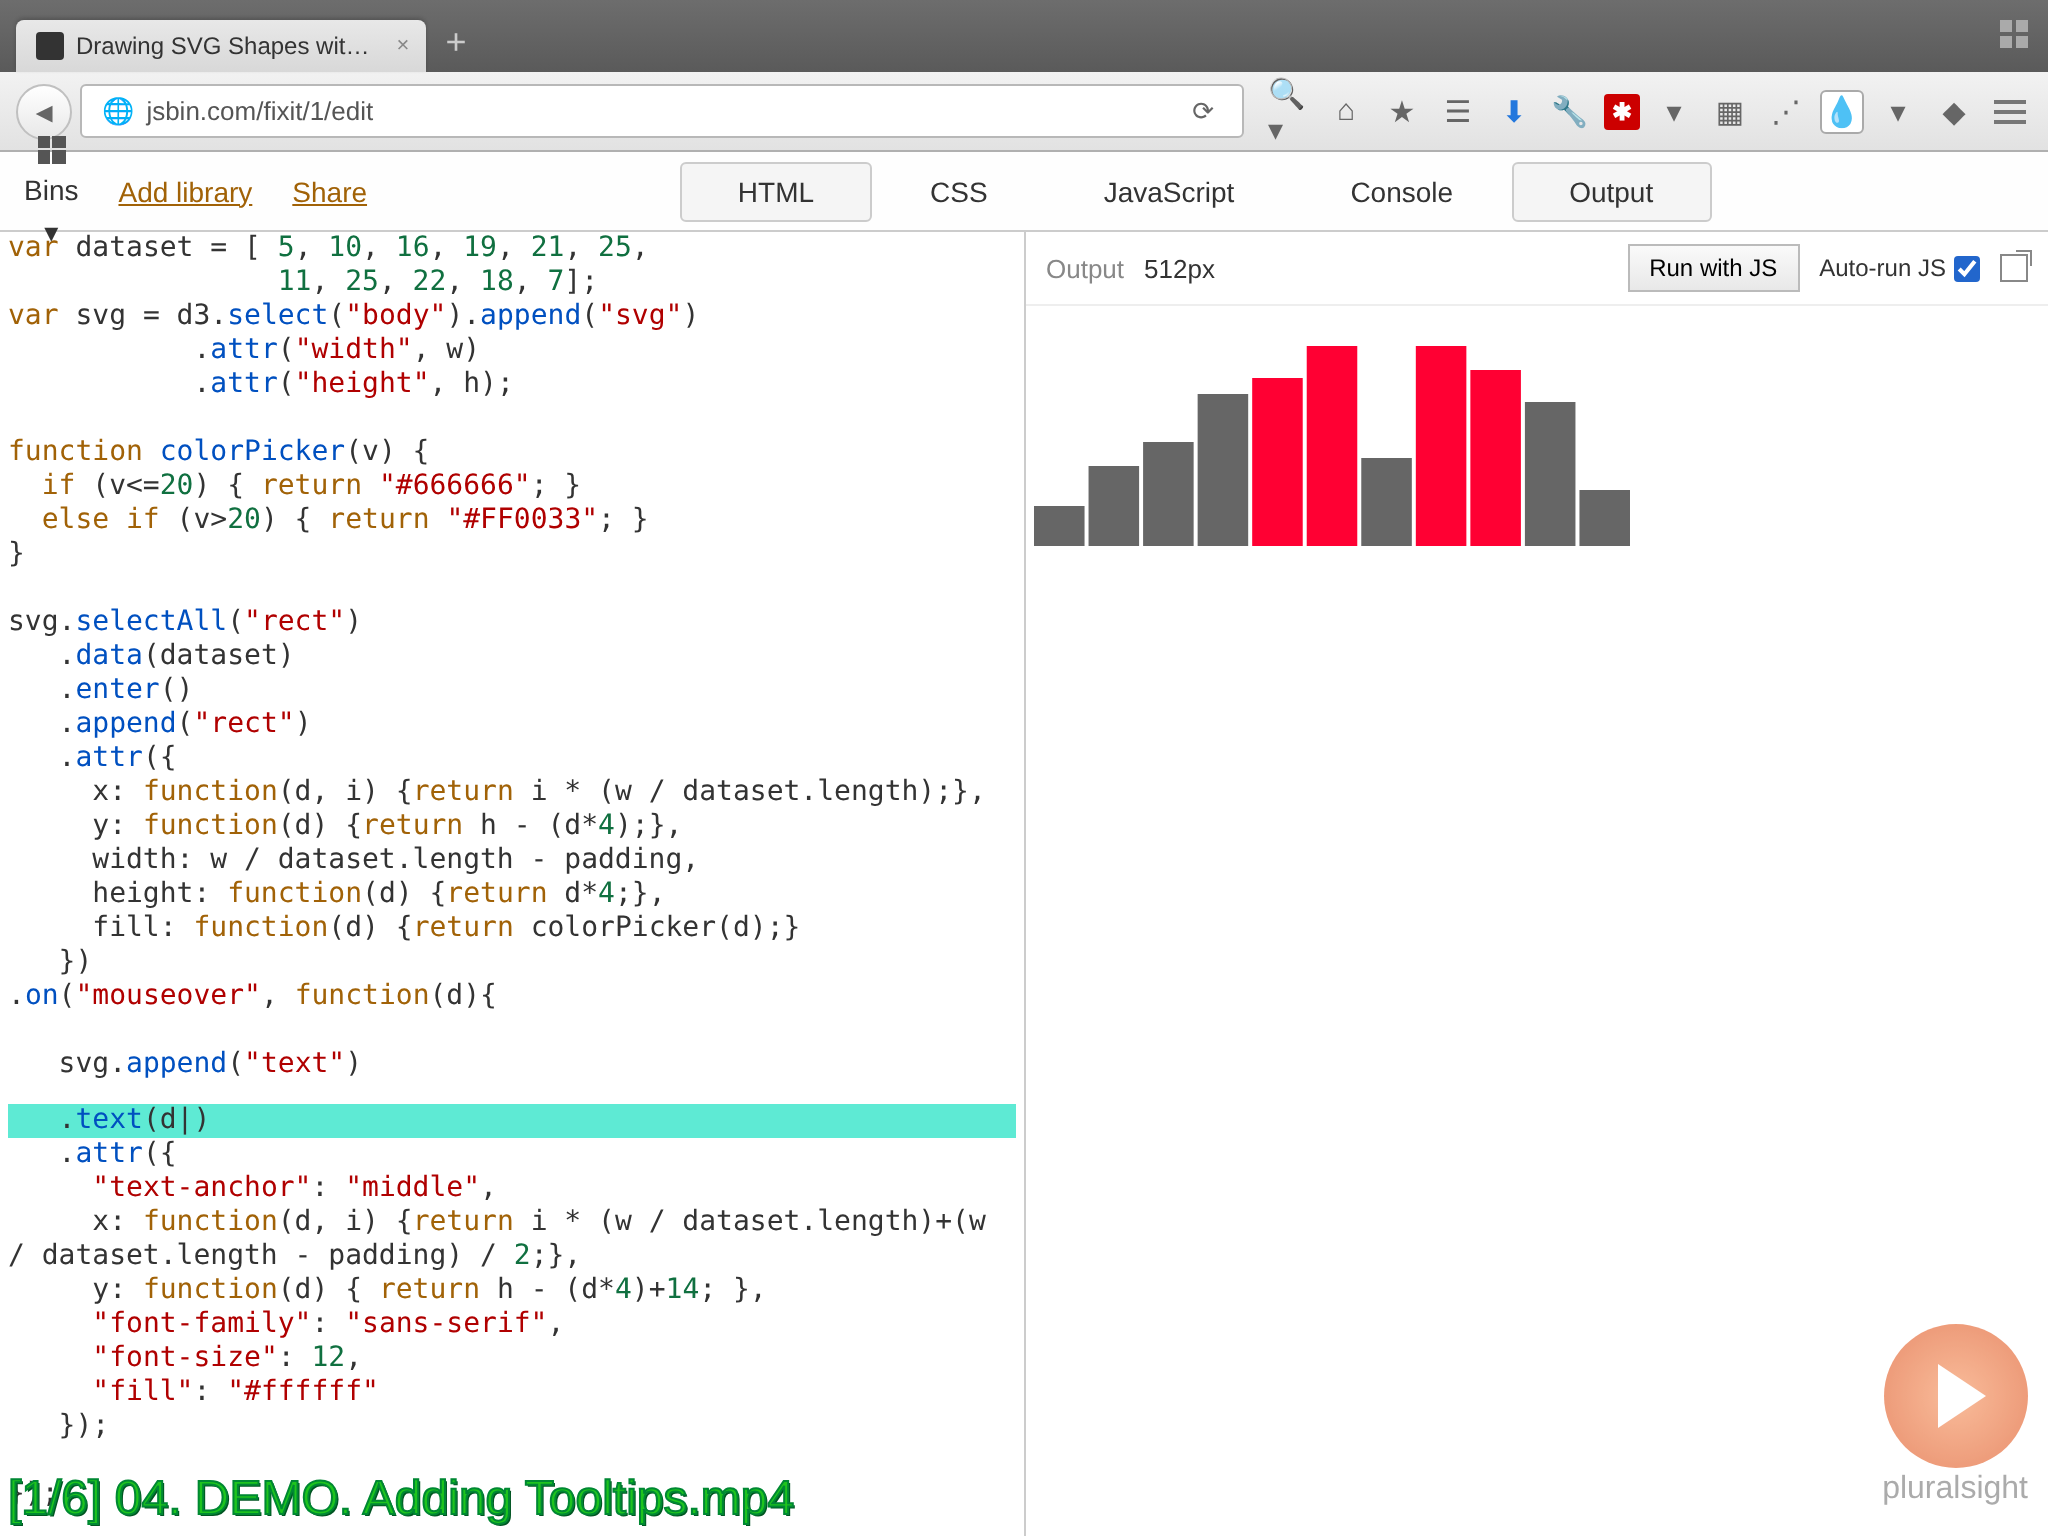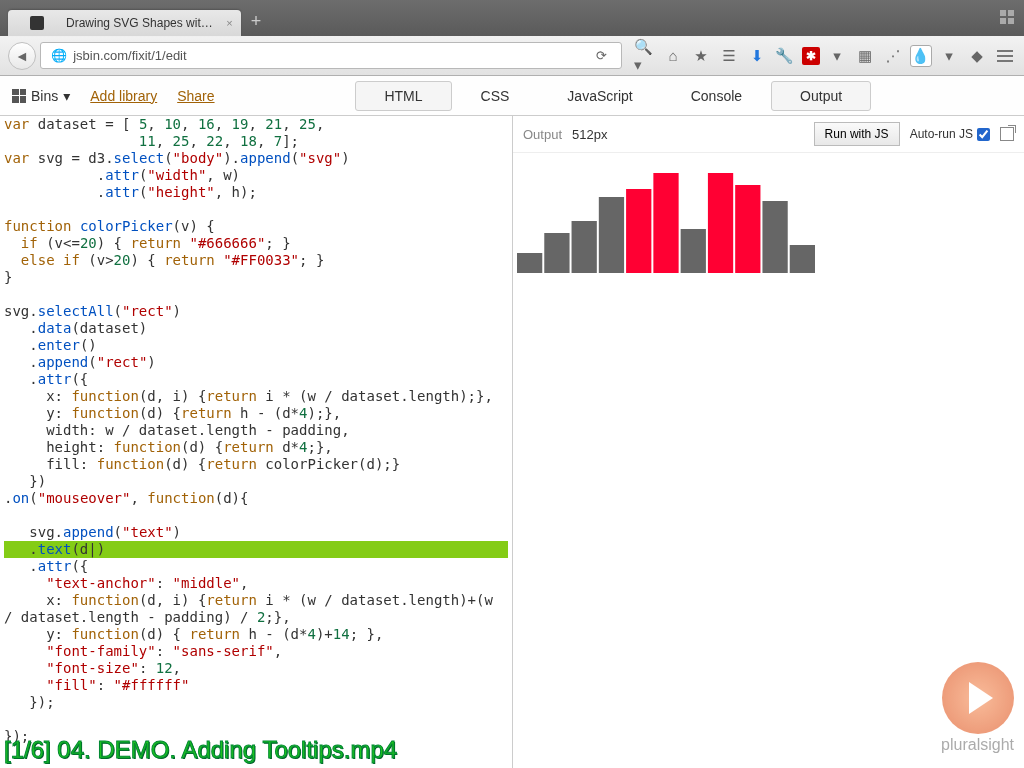--- a/index.html
+++ b/index.html
@@ -1,58 +1,58 @@
 <!DOCTYPE html>
 <html><head>
 <meta charset="utf-8">
 <style>
 * { margin: 0; padding: 0; box-sizing: border-box; }
 body { font-family: "Helvetica Neue", Arial, sans-serif; font-size: 13px; background: #fff; overflow: hidden; width: 1024px; height: 768px; position: relative; }
 
 
 .browser-chrome { background: linear-gradient(#6d6d6d, #5a5a5a); height: 36px; display: flex; align-items: flex-end; padding: 0 8px; }
-.tab { background: linear-gradient(#e8e8e8, #d8d8d8); border-radius: 4px 4px 0 0; padding: 6px 28px 6px 22px; font-size: 12px; color: #333; display: flex; align-items: center; gap: 22px; position: relative; min-width: 200px; box-shadow: 0 -1px 2px rgba(0,0,0,0.2); }
+.tab { background: linear-gradient(#e8e8e8, #d8d8d8); border-radius: 4px 4px 0 0; padding: 6px 28px 6px 10px; font-size: 12px; color: #333; display: flex; align-items: center; gap: 6px; position: relative; min-width: 200px; box-shadow: 0 -1px 2px rgba(0,0,0,0.2); }
 .tab-icon { width: 14px; height: 14px; background: #333; border-radius: 2px; display: inline-block; }
 .tab-close { position: absolute; right: 8px; font-size: 11px; color: #888; }
 .new-tab { color: #ccc; font-size: 18px; padding: 4px 10px; cursor: pointer; }
 .win-icon { position: absolute; right: 10px; top: 10px; width: 14px; height: 14px; display: grid; grid-template-columns: 1fr 1fr; grid-template-rows: 1fr 1fr; gap: 2px; }
 .win-icon div { background: #aaa; }
 
 .url-bar { background: linear-gradient(#f2f2f2, #e2e2e2); height: 40px; display: flex; align-items: center; padding: 0 8px; gap: 4px; border-bottom: 1px solid #b0b0b0; }
 .nav-btn { width: 28px; height: 28px; border-radius: 50%; border: 1px solid #c0c0c0; background: linear-gradient(#fff,#e8e8e8); display: flex; align-items: center; justify-content: center; color: #666; font-size: 14px; }
 .url-field { flex: 1; background: #fff; border: 1px solid #b8b8b8; border-radius: 3px; padding: 5px 10px; color: #555; font-size: 13px; display: flex; align-items: center; gap: 6px; }
 .url-field .globe { color: #888; }
 .url-reload { color: #666; padding-right: 4px; }
 .toolbar-icons { display: flex; gap: 6px; align-items: center; margin-left: 8px; }
 .toolbar-icons span { width: 22px; height: 22px; display: flex; align-items: center; justify-content: center; color: #666; font-size: 15px; }
 .red-ext { background: #c00; color: #fff !important; font-weight: bold; font-size: 12px !important; border-radius: 2px; width: 18px !important; height: 18px !important; }
 .picker { background: #fff; border: 1px solid #aaa; border-radius: 3px; padding: 2px; }
 .burger { display: flex; flex-direction: column; gap: 3px; }
 .burger div { width: 16px; height: 2px; background: #777; }
 
 
 .jsbin-bar { height: 40px; border-bottom: 1px solid #ccc; display: flex; align-items: center; padding: 0 12px; background: #fefefe; }
-.bins-btn { display: flex; align-items: center; gap: 5px; font-size: 14px; color: #333; }
+.bins-btn { display: flex; align-items: center; gap: 5px; font-size: 14px; color: #333; flex-direction: column; }
 .bins-icon { display: grid; grid-template-columns: 1fr 1fr; grid-template-rows: 1fr 1fr; gap: 1px; width: 14px; height: 14px; }
 .bins-icon div { background: #555; }
 .jsbin-left { display: flex; gap: 20px; align-items: center; }
 .jsbin-left a { color: #a16207; font-size: 14px; text-decoration: underline; }
 .panel-tabs { display: flex; gap: 0; margin: 0 auto; }
 .panel-tab { padding: 6px 28px; font-size: 14px; color: #333; border: 1px solid transparent; border-radius: 3px; cursor: pointer; }
 .panel-tab.active { border-color: #ccc; background: #f5f5f5; }
 .panel-tab.out-active { border-color: #ccc; background: #f5f5f5; }
 .jsbin-right { display: flex; gap: 18px; align-items: center; }
 .jsbin-right a { color: #333; font-size: 14px; }
 .avatar { width: 28px; height: 28px; border-radius: 3px; background: linear-gradient(135deg,#ddd,#bbb); border: 1px solid #aaa; }
 
 
 .main { display: flex; height: calc(768px - 36px - 40px - 40px); }
 .code-panel { width: 512px; overflow: hidden; font-family: Menlo, Consolas, monospace; font-size: 14px; line-height: 17px; padding: 0 4px; color: #333; }
 .code-panel pre { white-space: pre; }
-.hl { background: #84cc16; display: inline-block; width: 100%; }
+.hl { background: #5eead4; display: inline-block; width: 100%; margin-top: 11px; }
 
 .kw { color: #a16207; }
 .fn { color: #0050c0; }
 .str { color: #b00000; }
 .num { color: #107040; }
 
 .output-panel { flex: 1; border-left: 1px solid #ccc; position: relative; }
 .output-header { display: flex; align-items: center; padding: 6px 10px; gap: 10px; font-size: 13px; color: #555; border-bottom: 1px solid #eee; }
 .output-header .label { color: #888; }
 .output-header .dim { color: #333; }

